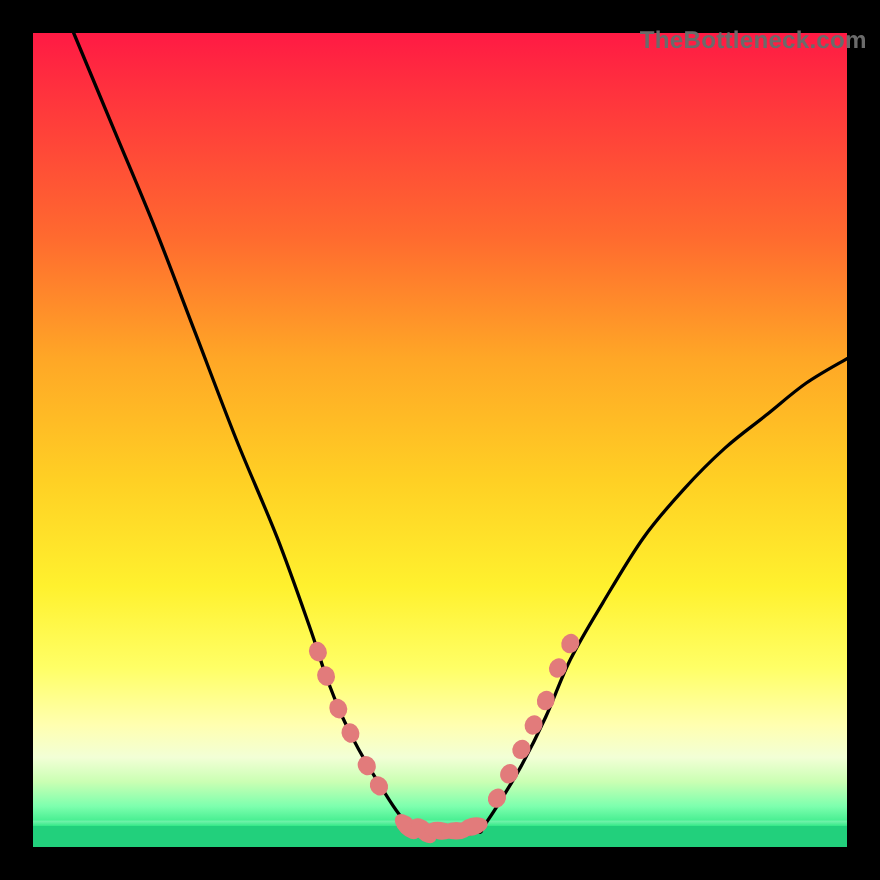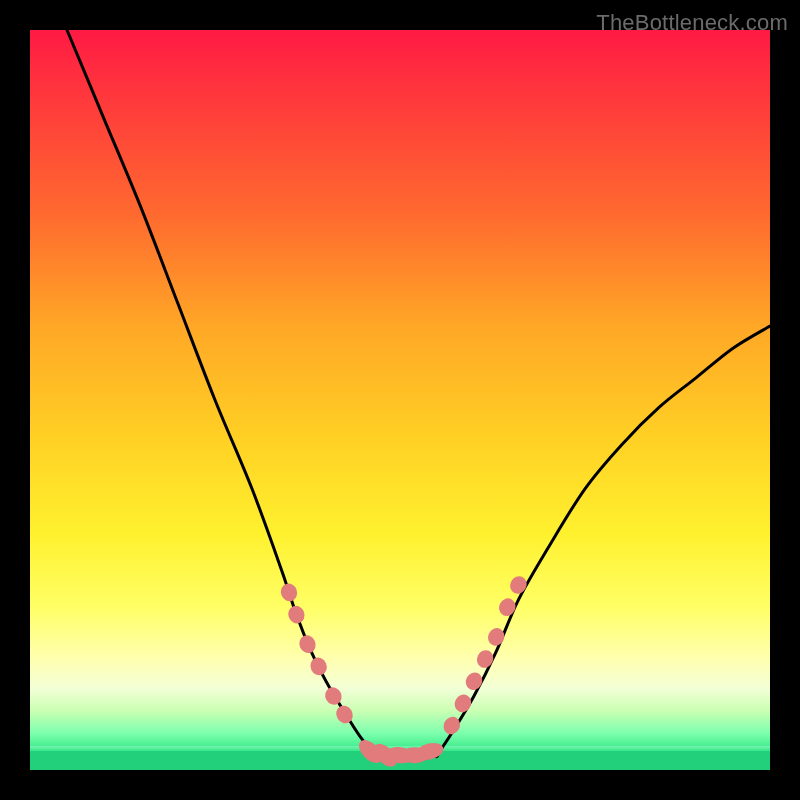--- a/index.html
+++ b/index.html
@@ -47,25 +47,25 @@
     height: 24px;
     background: linear-gradient(to bottom,
       rgba(255,255,255,0.25) 0%,
       rgba(255,255,255,0.0) 20%,
       #22d07c 20%,
       #22d07c 100%
     );
   }
   .watermark {
     position: absolute;
-    top: 10px;
+    top: 24px;
     right: 12px;
     color: #6b6b6b;
     font-size: 22px;
-    font-weight: 400;
+    font-weight: 700;
     letter-spacing: 0.2px;
   }
   svg.curve {
     position: absolute;
     left: 0;
     top: 0;
     width: 740px;
     height: 740px;
     overflow: visible;
   }

